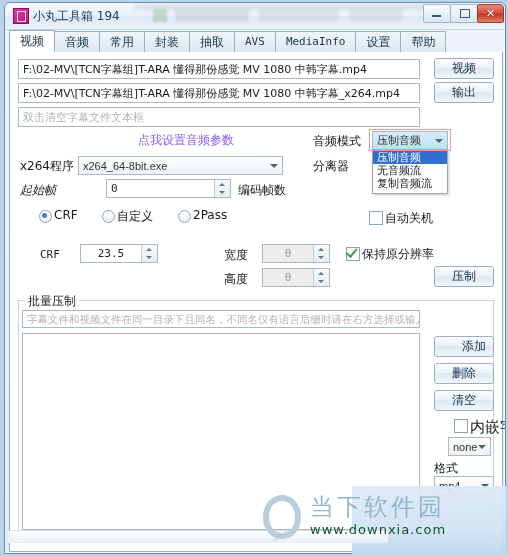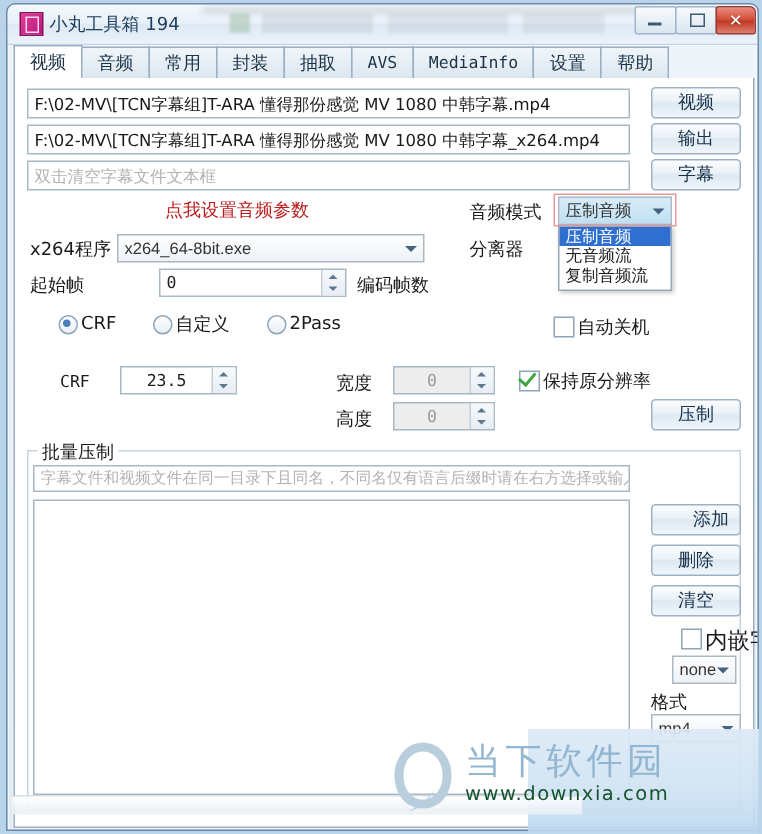--- a/index.html
+++ b/index.html
@@ -109,21 +109,21 @@
   .tbox.ph{color:#b3b3b3;}
   .btn{
     position:absolute;box-sizing:border-box;
     border:1px solid #9bb0c3;border-radius:3px;
     background:linear-gradient(180deg,#fbfdff 0%,#eaf1f8 45%,#dde8f2 50%,#f0f6fb 100%);
     font-size:12px;color:#18324a;text-align:center;
     line-height:19px;height:21px;
   }
   .lbl{position:absolute;font-size:12px;color:#1a1a1a;white-space:nowrap;}
   .lbl.sm{font-size:11px;}
-  .link{position:absolute;font-size:12px;color:#b91c1c;white-space:nowrap;}
+  .link{position:absolute;font-size:12px;color:#8b5cf6;white-space:nowrap;margin-left:28px;}
   .combo{
     position:absolute;box-sizing:border-box;height:19px;
     border:1px solid #aab8c4;
     background:linear-gradient(180deg,#fdfefe,#eef2f6);
     font-size:11px;color:#333;padding:1px 18px 1px 4px;
     line-height:16px;white-space:nowrap;overflow:hidden;
   }
   .combo .arw{
     position:absolute;right:4px;top:7px;
     width:0;height:0;border-left:4px solid transparent;border-right:4px solid transparent;
@@ -238,42 +238,41 @@
 
   <div id="panel">
 
     <div class="tbox" style="left:8px;top:7px;width:402px;height:20px;">F:\02-MV\[TCN字幕组]T-ARA 懂得那份感觉 MV 1080 中韩字幕.mp4</div>
     <div class="btn" style="left:424px;top:6px;width:60px;">视频</div>
 
     <div class="tbox" style="left:8px;top:31px;width:402px;height:20px;">F:\02-MV\[TCN字幕组]T-ARA 懂得那份感觉 MV 1080 中韩字幕_x264.mp4</div>
     <div class="btn" style="left:424px;top:30px;width:60px;">输出</div>
 
     <div class="tbox ph" style="left:8px;top:55px;width:402px;height:20px;">双击清空字幕文件文本框</div>
-    <div class="btn" style="left:424px;top:54px;width:60px;">字幕</div>
 
     <div class="link" style="left:100px;top:80px;">点我设置音频参数</div>
 
     <div class="lbl" style="left:303px;top:81px;">音频模式</div>
     <div class="combo" style="left:362px;top:79px;width:76px;background:linear-gradient(180deg,#d8ecf8,#bfe0f2);">
       <span>压制音频</span>
       <i class="arw"></i>
     </div>
 
     <div class="lbl" style="left:10px;top:106px;">x264程序</div>
     <div class="combo mono" style="left:68px;top:104px;width:205px;">
       <span>x264_64-8bit.exe</span>
       <i class="arw"></i>
     </div>
 
     <div class="lbl" style="left:303px;top:106px;">分离器</div>
     <div class="combo" style="left:362px;top:104px;width:76px;">
       <i class="arw"></i>
     </div>
 
-    <div class="lbl" style="left:10px;top:130px;">起始帧</div>
+    <div class="lbl" style="left:10px;top:130px;font-style:italic;">起始帧</div>
     <div class="spin" style="left:96px;top:127px;width:125px;">
       <span class="val" style="text-align:left;padding-left:4px;">0</span>
       <span class="btns">
           <i class="up"></i>
           <i class="dn"></i>
         </span>
     </div>
     <div class="lbl" style="left:228px;top:130px;">编码帧数</div>
 
     <div class="radio on" style="left:29px;top:156px;">CRF</div>

